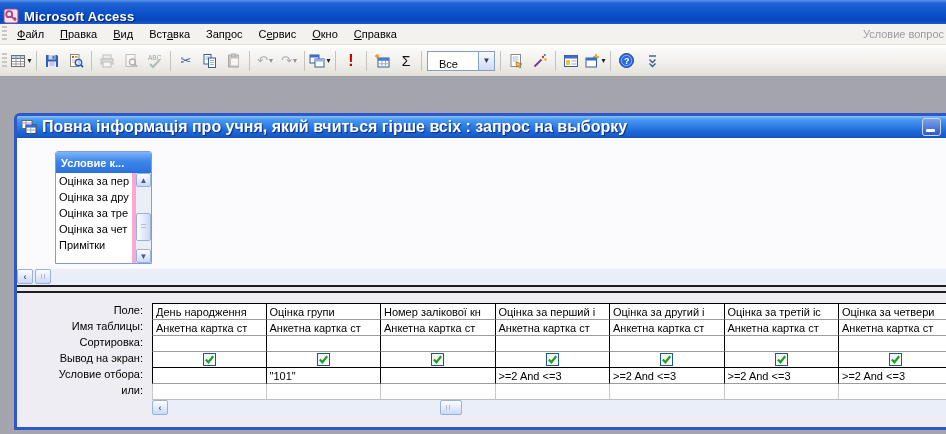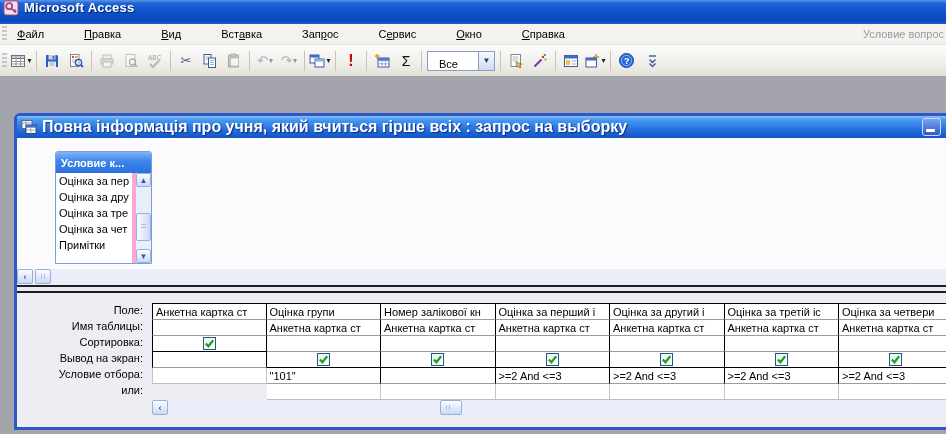--- a/index.html
+++ b/index.html
@@ -2,21 +2,21 @@
 <html><head>
 <meta charset="utf-8">
 <style>
   html,body{margin:0;padding:0;}
   body{font-family:"Liberation Sans","DejaVu Sans",sans-serif;background:#fff;}
   .screen{position:relative;width:946px;height:434px;overflow:hidden;background:#a4a4ac;}
 
   
   .titlebar{position:absolute;left:0;top:0;width:946px;height:24px;
     background:linear-gradient(180deg,#5a96e8 0%,#1f63d6 14%,#0c51c9 55%,#0a47b8 86%,#1a5cd0 100%);
-    display:flex;align-items:flex-start;padding-left:3px;box-sizing:border-box;}
+    display:flex;align-items:flex-end;padding-left:3px;box-sizing:border-box;}
   .titlebar .ttext{color:#fff;font-weight:bold;font-size:13px;margin-left:5px;text-shadow:1px 1px 1px rgba(0,20,80,.8);letter-spacing:.2px;}
   .appicon{width:16px;height:16px;display:inline-block;}
 
   
   .menubar{position:absolute;left:0;top:24px;width:946px;height:21px;background:#f3f2ee;display:flex;align-items:center;border-bottom:1px solid #e2e1da;box-sizing:border-box;}
   .grip{width:5px;height:16px;margin:0 2px;background:repeating-linear-gradient(180deg,#c8c8c2 0 2px,transparent 2px 4px);}
   .menu-item{font-size:11px;color:#000;padding:3px 8px;cursor:default;}
   .ak{text-decoration:underline;}
   .ask-box{position:absolute;right:2px;top:4px;font-size:11px;color:#9a9aa2;white-space:nowrap;}
 
@@ -91,21 +91,21 @@
           <rect x="1" y="1" width="14" height="14" rx="2" fill="#f3e2ee" stroke="#9a4a80"></rect>
           <circle cx="6.2" cy="6.2" r="3" fill="none" stroke="#b0447c" stroke-width="1.8"></circle>
           <path d="M8.4 8.4 L12.6 12.6 M10.6 10.6l2 -1 M11.8 11.8l1.6 -.8" stroke="#b0447c" stroke-width="1.6" fill="none"></path>
         </svg>
     </span>
     <span class="ttext">Microsoft Access</span>
   </div>
 
   <div class="menubar">
     <div class="grip"></div>
-    <div id="menu-items" style="display:flex;gap:24px;">
+    <div id="menu-items" style="display:flex;">
         <span class="menu-item"><span class="ak">Ф</span>айл</span>
         <span class="menu-item"><span class="ak">П</span>равка</span>
         <span class="menu-item"><span class="ak">В</span>ид</span>
         <span class="menu-item">Вст<span class="ak">а</span>вка</span>
         <span class="menu-item">Зап<span class="ak">р</span>ос</span>
         <span class="menu-item">С<span class="ak">е</span>рвис</span>
         <span class="menu-item"><span class="ak">О</span>кно</span>
         <span class="menu-item"><span class="ak">С</span>правка</span>
       </div>
     <div class="ask-box">Условие вопрос</div>
@@ -330,20 +330,21 @@
       <div class="row-labels" id="row-labels">
           <div class="row-label">Поле:</div>
           <div class="row-label">Имя таблицы:</div>
           <div class="row-label">Сортировка:</div>
           <div class="row-label">Вывод на экран:</div>
           <div class="row-label">Условие отбора:</div>
           <div class="row-label">или:</div>
         </div>
       <div class="qbe" id="qbe-columns">
           <div class="qbe-col">
+    <div class="cell r1 txt">День народження</div>
     <div class="cell r2 txt">Анкетна картка ст</div>
     <div class="cell r3 txt"></div>
     <div class="cell r4">
       <span class="checkbox">
         <svg width="11" height="11" viewBox="0 0 12 12">
                   <path d="M2 6 L4.8 9 L10 2.5" stroke="#1da11d" stroke-width="2.4" fill="none"></path>
                 </svg>
       </span>
     </div>
     <div class="cell r5 txt"></div>

